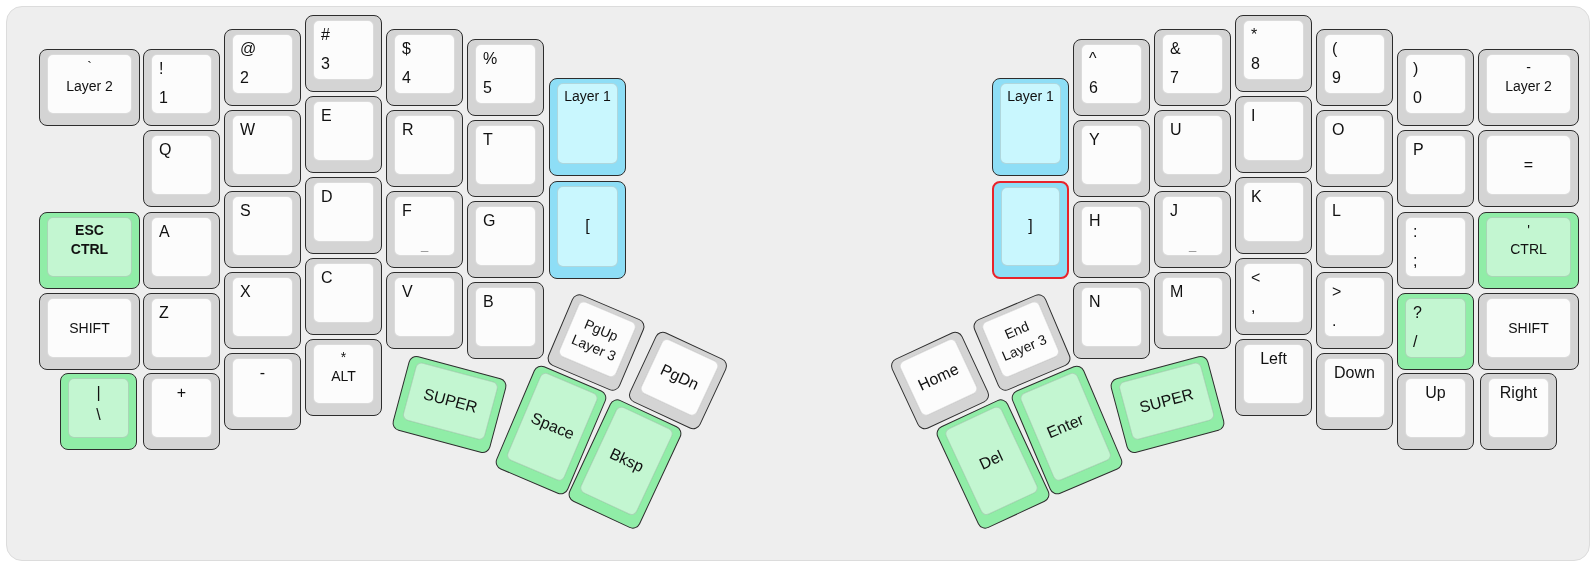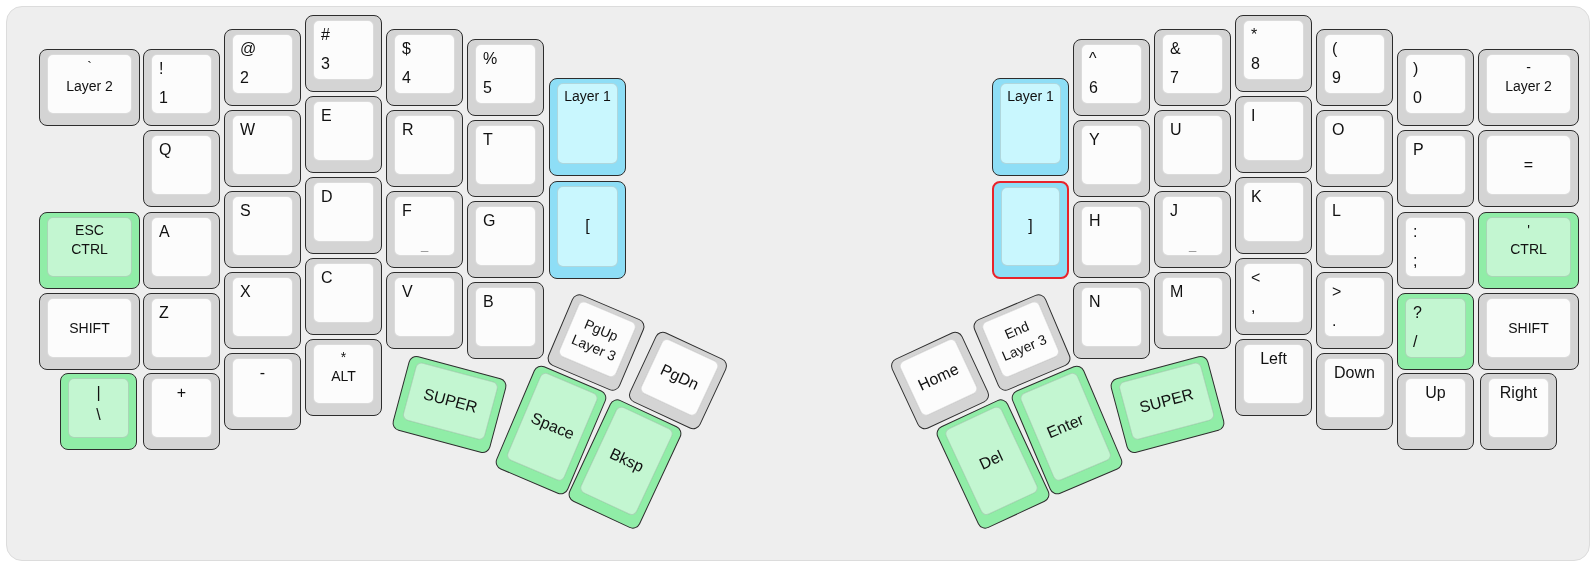--- a/index.html
+++ b/index.html
@@ -97,21 +97,21 @@
     <div class="key white" style="left: 467px; top: 120px; width: 77px; height: 77px;">
       <div class="keytop a-l v-t">
         <span class="lbl">T</span>
       </div>
     </div>
     <div class="key blue" style="left: 549px; top: 181px; width: 77px; height: 98px;">
       <div class="keytop a-c v-m">
         <span class="lbl">[</span>
       </div>
     </div>
-    <div class="key green small" style="left: 39px; top: 212px; width: 101px; height: 77px;">
+    <div class="key green small" style="left: 39px; top: 212px; width: 101px; height: 77px; font-weight: bold;">
       <div class="keytop a-c v-t">
         <span class="lbl">ESC</span>
         <span class="lbl">CTRL</span>
       </div>
     </div>
     <div class="key white" style="left: 143px; top: 212px; width: 77px; height: 77px;">
       <div class="keytop a-l v-t">
         <span class="lbl">A</span>
       </div>
     </div>

